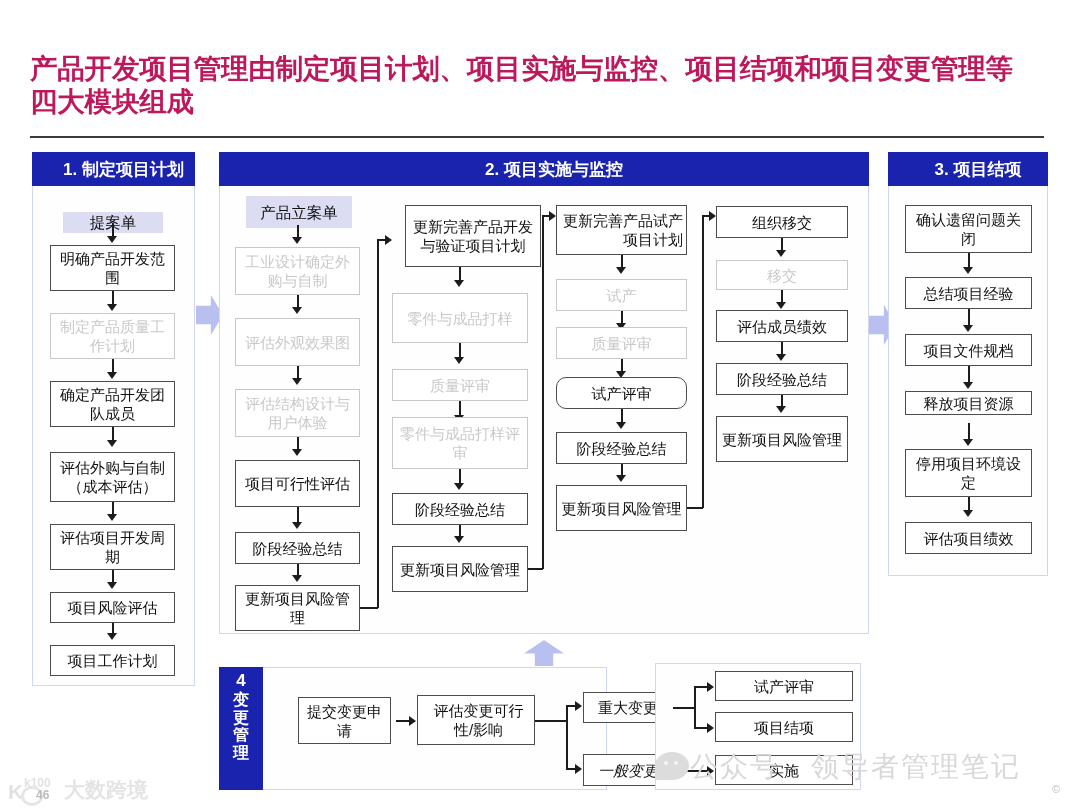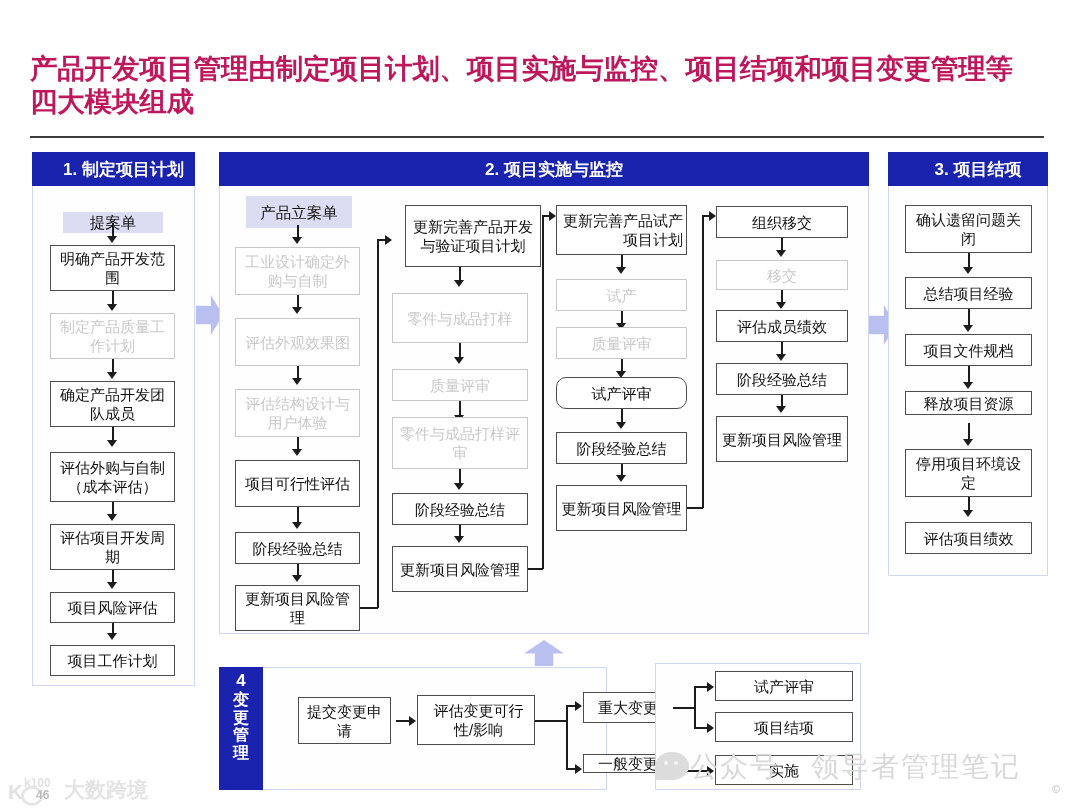--- a/index.html
+++ b/index.html
@@ -369,21 +369,21 @@
 <div class="hline" style="left:535px;top:720px;width:32px;"></div>
 <div class="vline" style="left:566px;top:705px;height:64px;"></div>
 <div class="hline" style="left:566px;top:705px;width:11px;"></div>
 <div class="arrow-right" style="left:575px;top:701px;"></div>
 <div class="hline" style="left:566px;top:768px;width:11px;"></div>
 <div class="arrow-right" style="left:575px;top:764px;"></div>
 
 <div class="box" style="left:583px;top:692px;width:90px;height:31px;">
   <span>重大变更</span>
 </div>
-<div class="box" style="left:583px;top:754px;width:90px;height:19px;">
+<div class="box" style="left:583px;top:754px;width:90px;height:32px;font-style:italic;">
   <span>一般变更</span>
 </div>
 
 <div class="panel" style="left:655px;top:663px;width:206px;height:127px;"></div>
 
 <div class="hline" style="left:673px;top:707px;width:22px;"></div>
 <div class="vline" style="left:694px;top:686px;height:42px;"></div>
 <div class="hline" style="left:694px;top:686px;width:14px;"></div>
 <div class="arrow-right" style="left:707px;top:682px;"></div>
 <div class="hline" style="left:694px;top:727px;width:14px;"></div>

